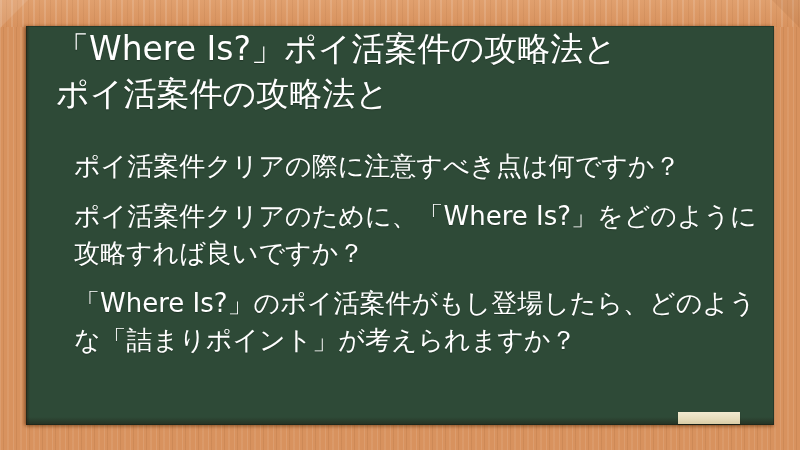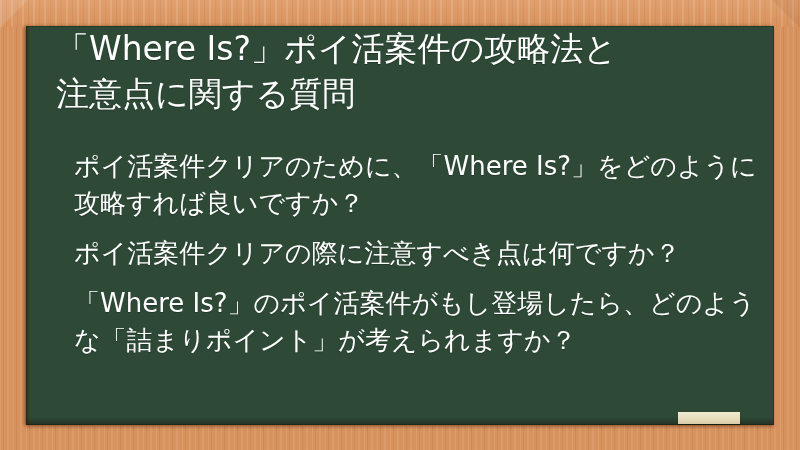--- a/index.html
+++ b/index.html
@@ -165,23 +165,23 @@
   <div id="board"></div>
   <div id="board-rim-left"></div>
   <div id="board-rim-bottom"></div>
 
   <div id="chalk-piece"></div>
 
   <div id="text-layer">
 
     <div id="title">
       <div>「Where Is?」ポイ活案件の攻略法と</div>
-      <div>注意点に関する質問</div>
+      <div>ポイ活案件の攻略法と</div>
     </div>
 
     <div id="questions">
+      <div class="question">ポイ活案件クリアの際に注意すべき点は何ですか？</div>
       <div class="question">ポイ活案件クリアのために、「Where Is?」をどのように攻略すれば良いですか？</div>
-      <div class="question">ポイ活案件クリアの際に注意すべき点は何ですか？</div>
       <div class="question">「Where Is?」のポイ活案件がもし登場したら、どのような「詰まりポイント」が考えられますか？</div>
     </div>
 
   </div>
 </div>
 
 </body></html>

